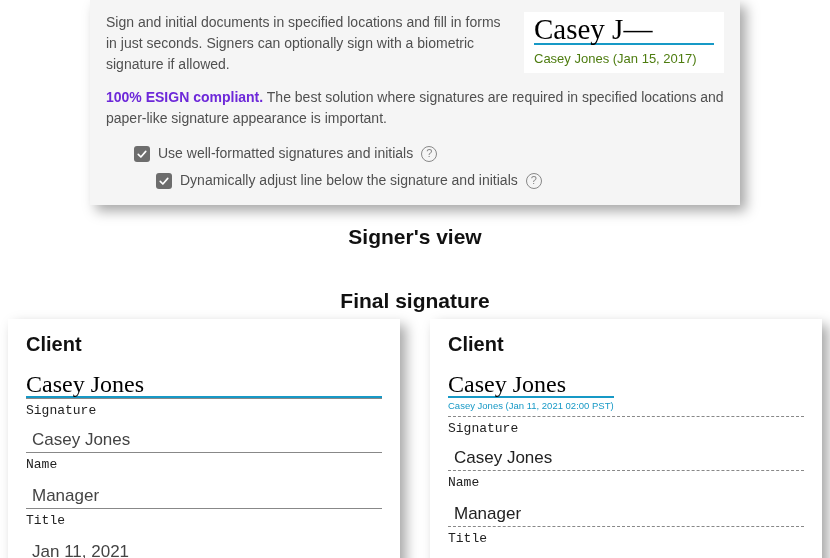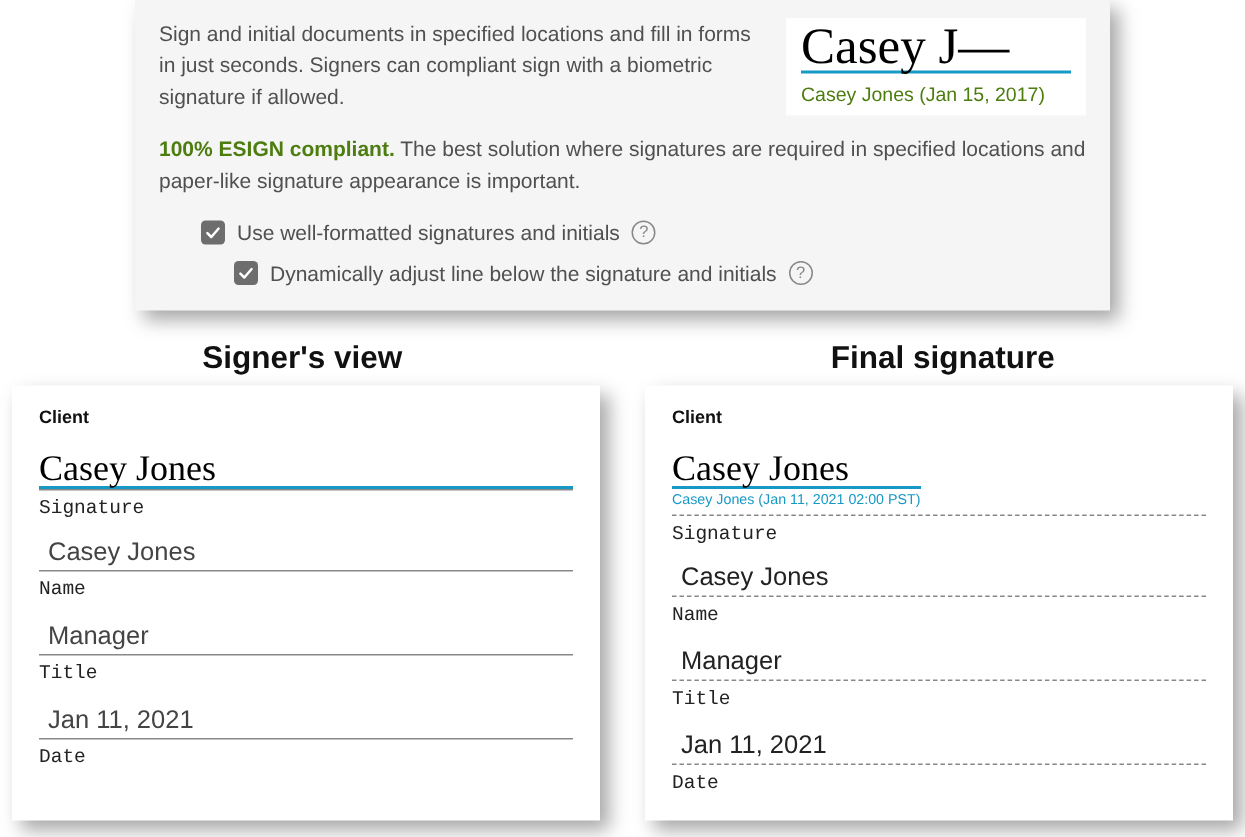--- a/index.html
+++ b/index.html
@@ -23,52 +23,52 @@
     .intro-row { display: flex; gap: 20px; align-items: flex-start; }
     .intro-text { flex: 1; }
     .sample-sig-box {
       background: #fff;
       padding: 6px 10px 4px;
       width: 200px;
       text-align: left;
     }
     .sample-sig-cursive {
       font-family: 'Brush Script MT', cursive;
-      font-size: 34px;
+      font-size: 29px;
       line-height: 0.8;
       color: #000;
       white-space: nowrap;
     }
     .sample-sig-box .underline { border-bottom: 2px solid #1799c6; margin-top: 2px; }
     .sample-sig-caption { color: #4d7c0f; font-size: 13px; margin-top: 4px; }
     .compliance { margin-top: 12px; }
-    .compliance b { color: #4d7c0f; }
+    .compliance b { color: #6d28d9; }
     .option-row { display: flex; align-items: center; gap: 8px; margin-top: 14px; color: #505050; padding-left: 28px; }
     .option-row.indent { margin-left: 22px; margin-top: 6px; }
     .chk {
       width: 16px; height: 16px; background: #6d6d6d; border-radius: 3px;
       display: inline-flex; align-items: center; justify-content: center;
       flex-shrink: 0;
     }
     .chk svg { width: 12px; height: 12px; }
     .help-icon {
       width: 16px; height: 16px; border: 1.5px solid #888; border-radius: 50%;
       display: inline-flex; align-items: center; justify-content: center;
       font-size: 11px; color: #888; flex-shrink: 0;
     }
-    .compare-labels { display: flex; gap: 40px; padding: 0 8px; margin-bottom: 6px; }
+    .compare-labels { display: flex; gap: 40px; padding: 0 8px; margin-bottom: 6px; flex-direction: column; }
     .compare-labels > div { flex: 1; text-align: center; font-weight: bold; font-size: 21px; color: #111; }
     .compare-row { display: flex; gap: 30px; padding: 0 8px; }
     .form-card {
       flex: 1;
       background: #fff;
       box-shadow: 6px 6px 12px rgba(0,0,0,0.35);
       padding: 14px 18px 12px;
     }
-    .section-head { font-weight: bold; font-size: 12px; color: #111; margin-bottom: 18px; font-family: "Segoe UI", Arial, sans-serif; }
+    .section-head { font-weight: bold; font-size: 20px; color: #111; margin-bottom: 18px; font-family: "Segoe UI", Arial, sans-serif; }
     .field { margin-bottom: 6px; }
     .field-value-line {
       border-bottom: 1px solid #888;
       padding: 2px 2px 2px 6px;
       font-size: 17px;
       color: #222;
       font-family: "Segoe UI", Arial, sans-serif;
     }
     .field-label { font-size: 13px; color: #222; font-family: Liberation Mono, monospace; padding-top: 4px; padding-bottom: 6px; font-weight: 500;}
     .date-label { padding-bottom: 0; }
@@ -95,21 +95,21 @@
     .final .sig-inline { display: inline-block; }
     .final .sig-inline .sig-line-blue { border-bottom: 2px solid #1799c6; }
     .final .field-value-line { border-bottom: 1px dashed #888; }
     .signer .field-value-line { color: #444; }
   </style>
 </head>
 <body>
 
 <div class="top-panel">
   <div class="intro-row">
-    <div class="intro-text">Sign and initial documents in specified locations and fill in forms in just seconds. Signers can compliant sign with a biometric signature if allowed.</div>
+    <div class="intro-text">Sign and initial documents in specified locations and fill in forms in just seconds. Signers can optionally sign with a biometric signature if allowed.</div>
     <div class="sample-sig-box">
       <div class="sample-sig-cursive">Casey J—</div>
       <div class="underline"></div>
       <div class="sample-sig-caption">Casey Jones (Jan 15, 2017)</div>
     </div>
   </div>
   <div class="compliance">
     <b>100% ESIGN compliant.</b><span> The best solution where signatures are required in specified locations and paper-like signature appearance is important.</span>
   </div>
   <div class="option-row">

